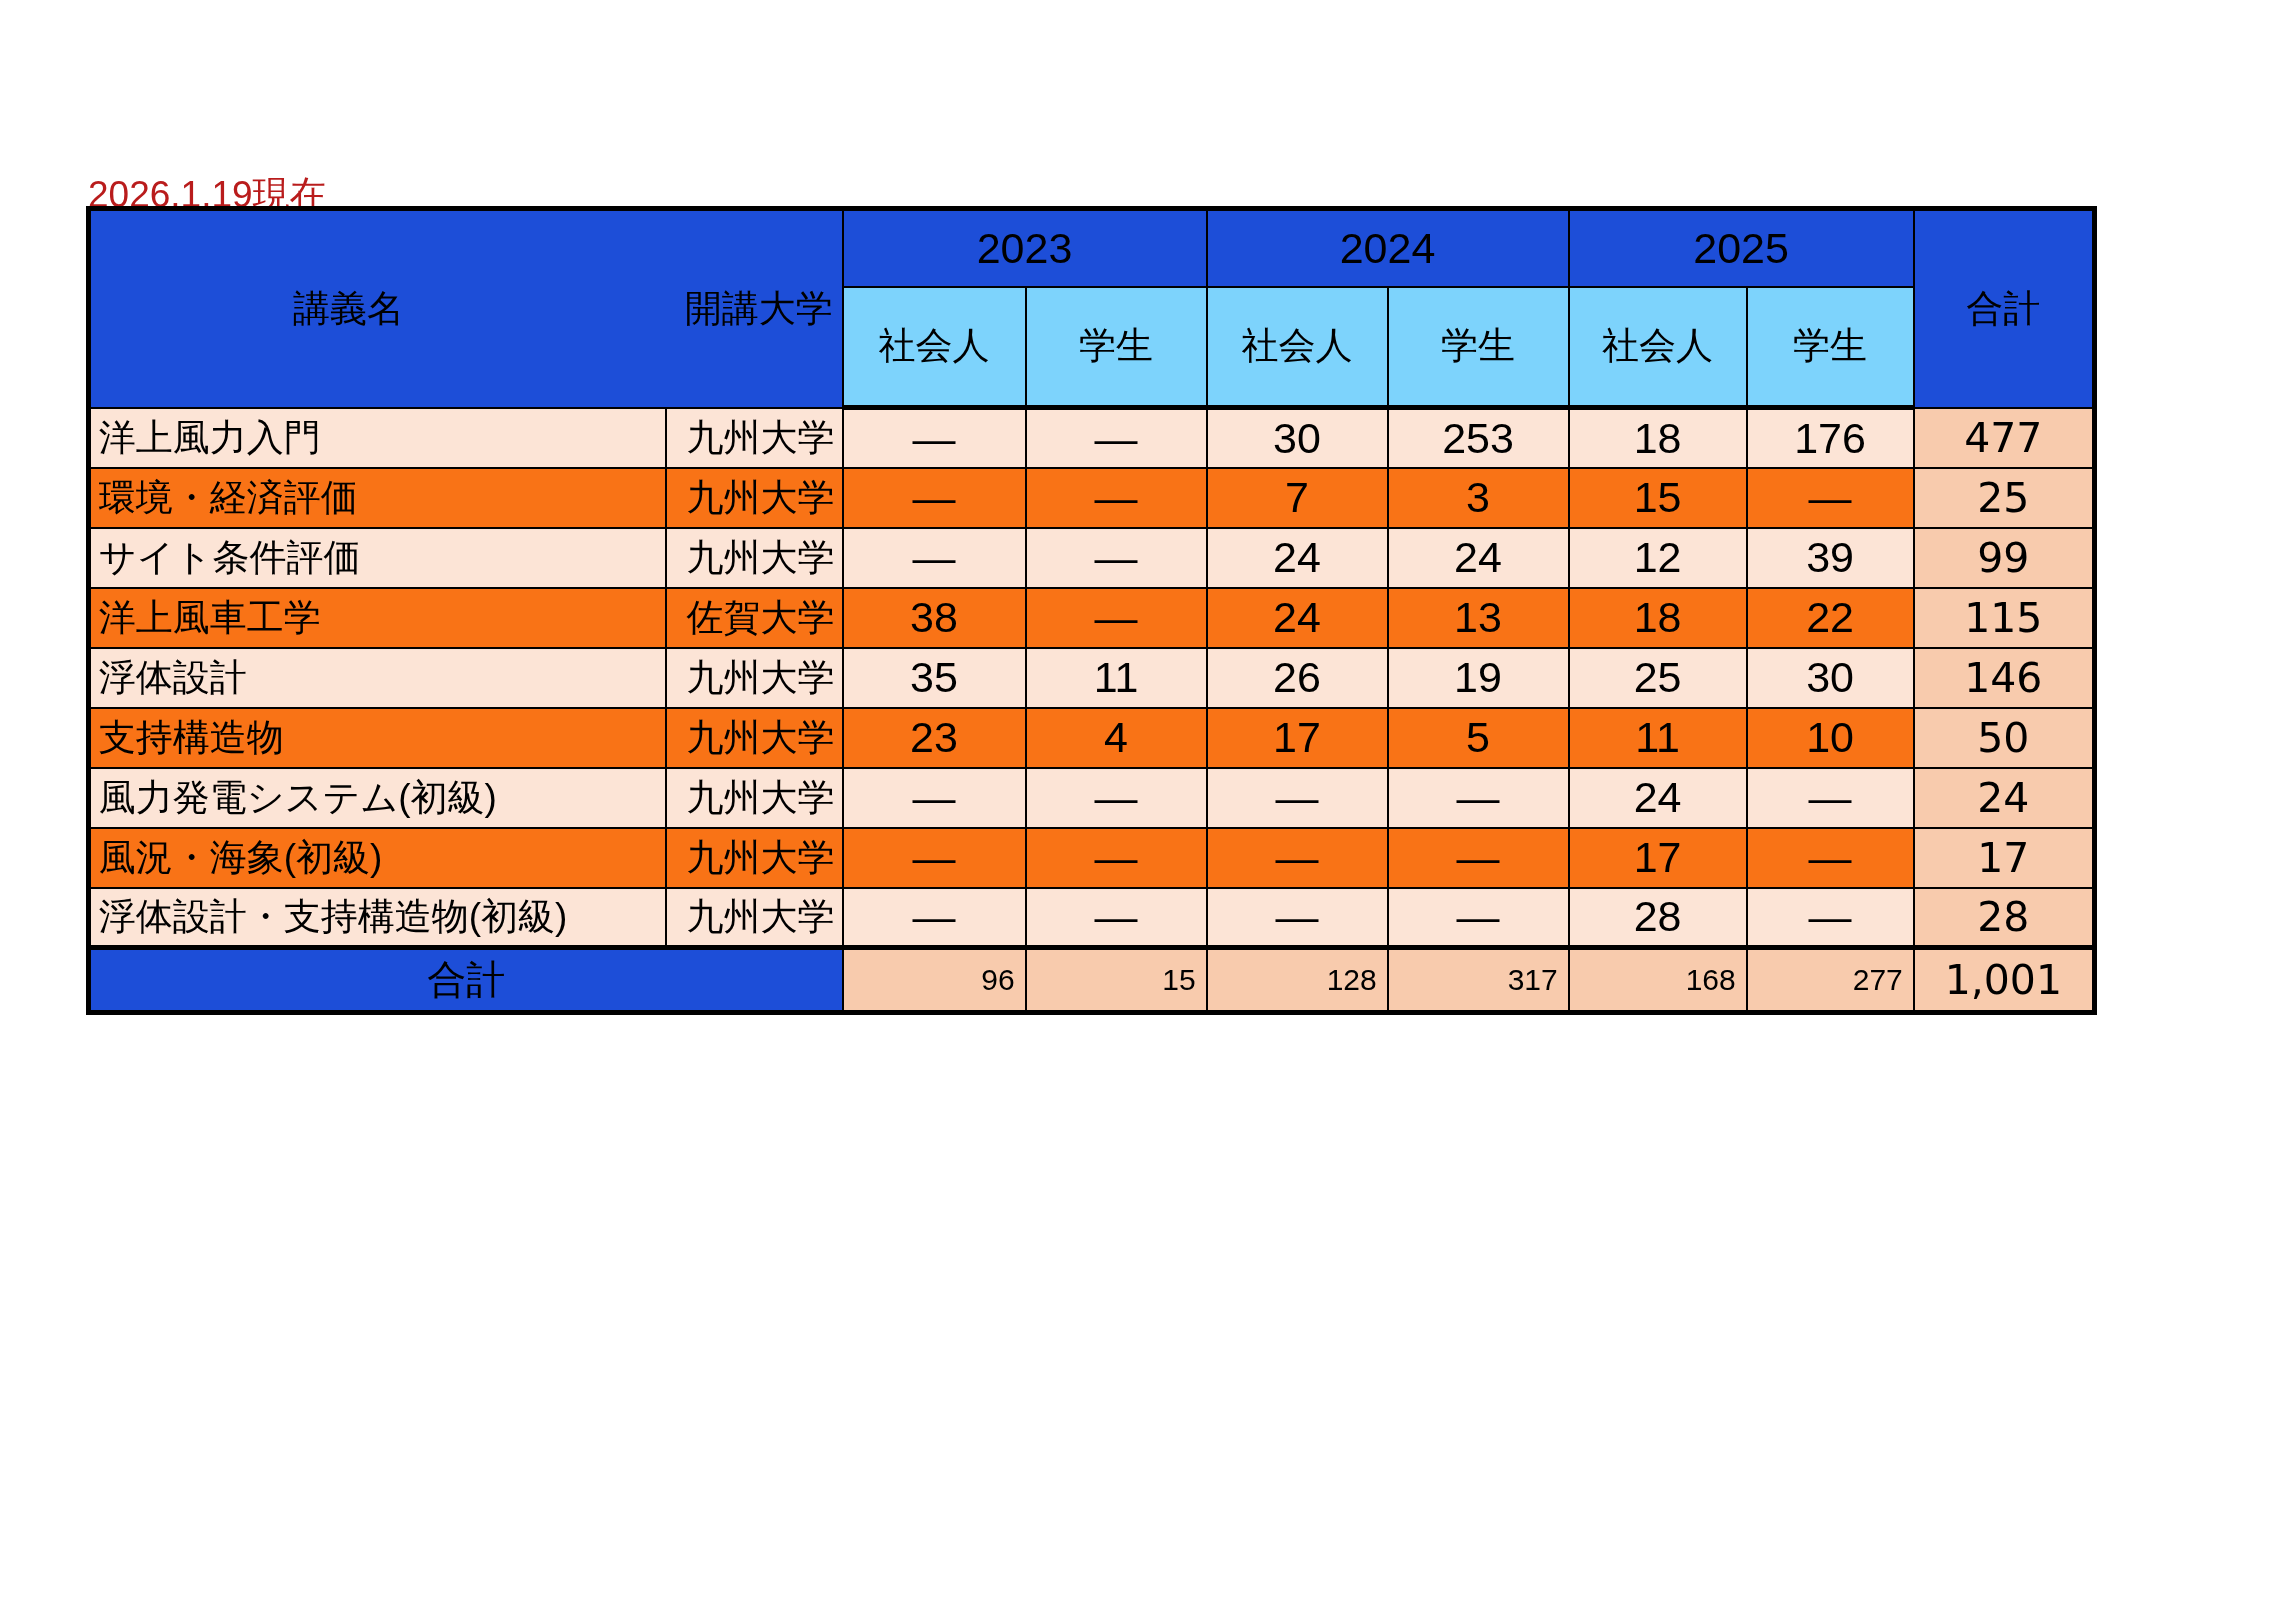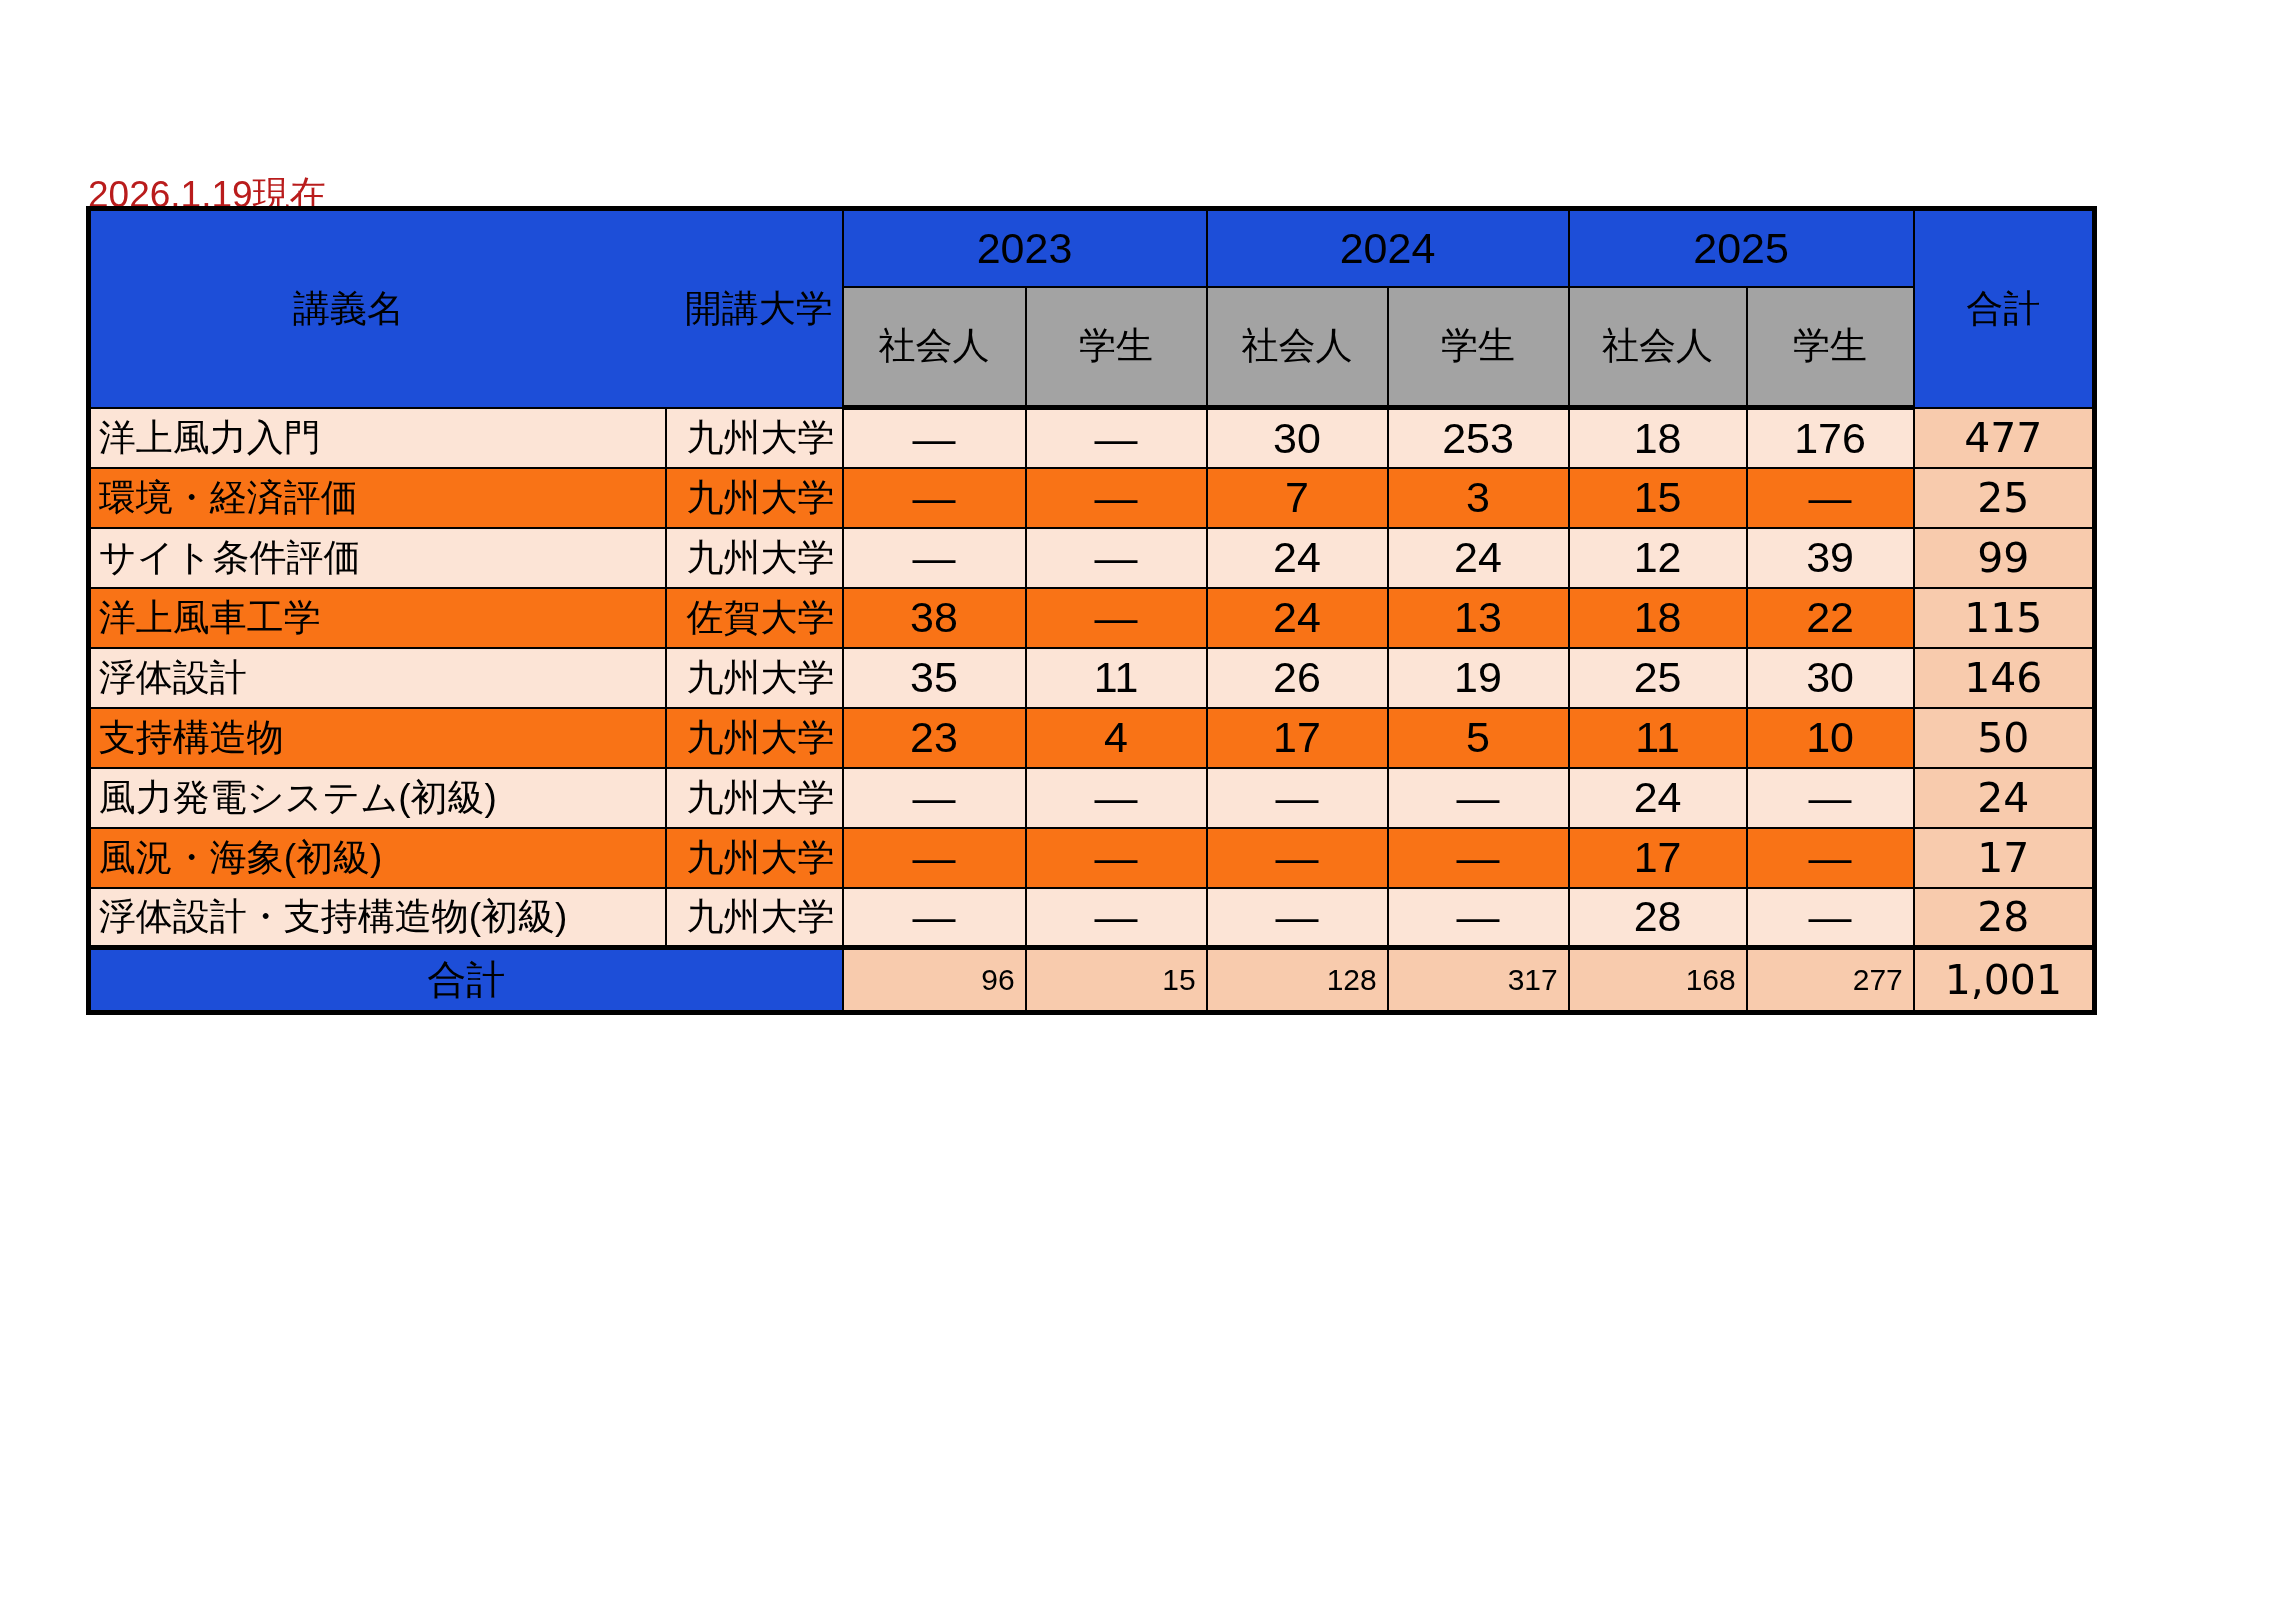--- a/index.html
+++ b/index.html
@@ -41,21 +41,21 @@
     white-space: nowrap;
   }
   
   td.bl { border-left-width: 5.9px; }
   tr.sub-row td { border-bottom-width: 5.9px; }
   td.head-left, td.total-col-head { border-bottom-width: 5.9px; }
   tr.totals-row td { border-top-width: 5.9px; }
 
   
   .bg-dark  { background: #1d4ed8; }
-  .bg-mid   { background: #a3a3a3; }
+  .bg-mid   { background: #7dd3fc; }
   .bg-peach { background: #F8CBAD; }
   tr.row-odd  td.c-row { background: #FCE4D6; }
   tr.row-even td.c-row { background: #f97316; }
 
   
   tr.year-row   { height: 78px; }
   tr.sub-row    { height: 121px; }
   tr.data-row   { height: 60px; }
   tr.totals-row { height: 65px; }
 

